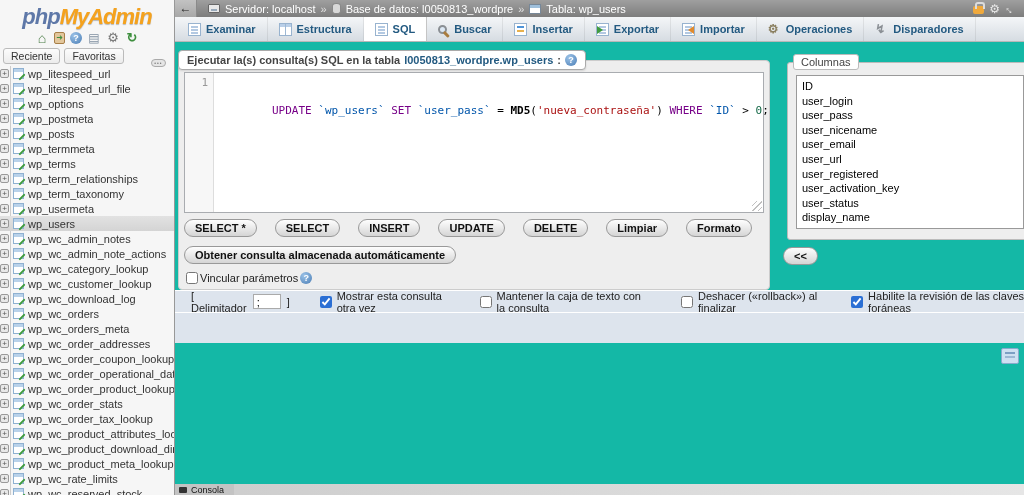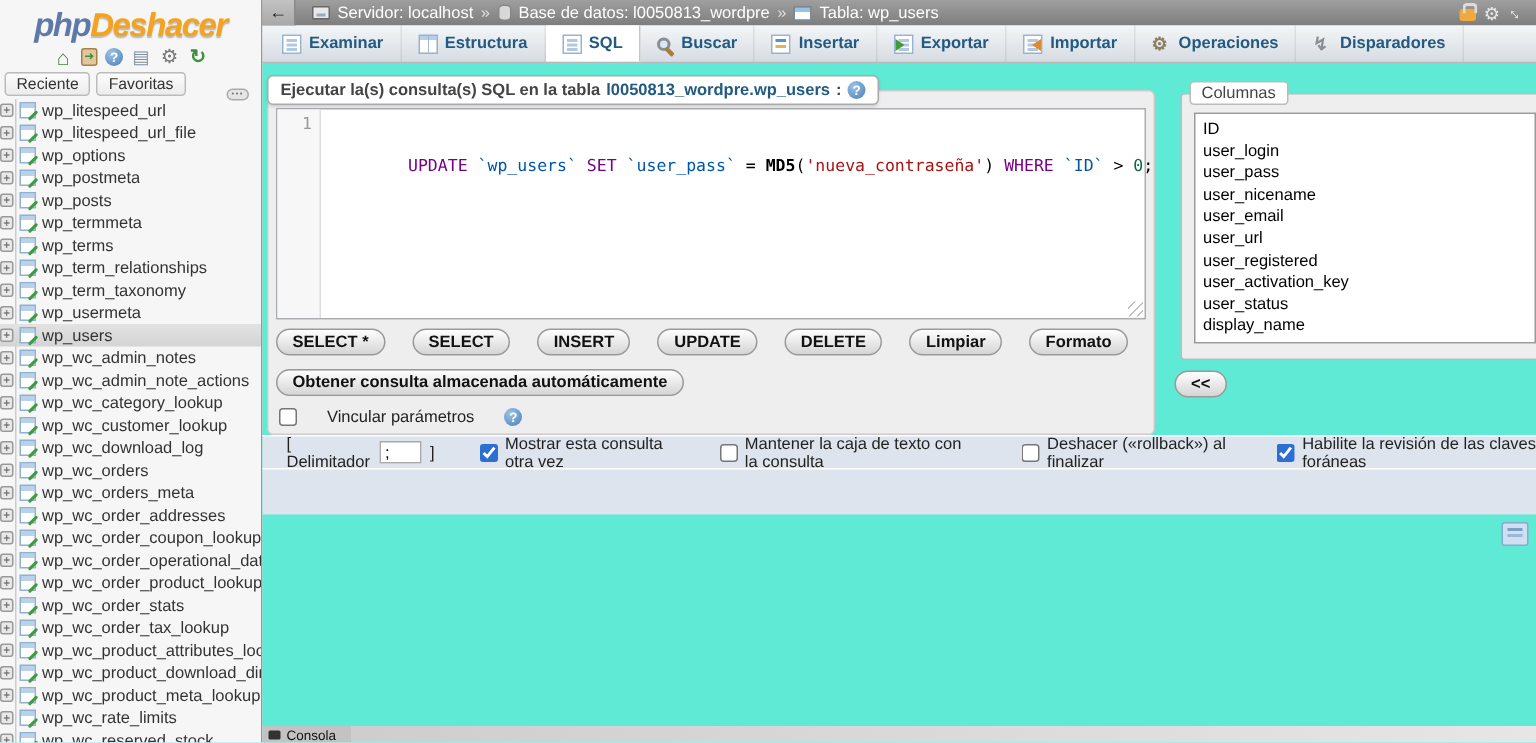--- a/index.html
+++ b/index.html
@@ -60,41 +60,41 @@
   .tabicon[data-icon="search-icon"]::before { box-shadow:none; background:none; }
   .tabicon[data-icon="search-icon"]::after { content:""; position:absolute; width:7px; height:2.5px; background:#a97c3f; right:-5px; bottom:-3px; transform:rotate(45deg); border-radius:1px; }
   .tabicon[data-icon="insert-icon"]::before { background:#4f94d8; box-shadow:0 4px 0 #e8b14c; }
   .tabicon[data-icon="export-icon"]::after { content:""; position:absolute; right:1px; bottom:1px; border:4px solid transparent; border-left:6px solid #3f9b3f; }
   .tabicon[data-icon="import-icon"]::after { content:""; position:absolute; left:1px; bottom:1px; border:4px solid transparent; border-right:6px solid #e08a2e; }
   .tabicon.glyph { border:none; background:none; }
   .tabicon.glyph::before { all:unset; position:absolute; left:0; top:-1px; }
   .tabicon[data-icon="operations-icon"]::before { content:"⚙"; color:#8a7f5f; font-size:12px; }
   .tabicon[data-icon="triggers-icon"]::before { content:"↯"; color:#8a8f94; font-size:12px; font-weight:bold; }
 
-  .content { position:absolute; top:42px; left:0; right:0; bottom:0; background:#5eead4; }
+  .content { position:absolute; top:42px; left:0; right:0; bottom:0; background:#14b8a6; }
 
   .legend-box { position:absolute; left:3px; top:8px; z-index:3; background:#fff; border:1px solid #aaa; border-radius:4px; padding:3px 8px; font-size:11px; font-weight:bold; color:#444; display:flex; gap:4px; align-items:center; box-shadow:0 1px 2px rgba(0,0,0,.12); }
   .legend-box .link { color:#235a81;text-align:right; }
 
   .qfieldset { position:absolute; left:3px; top:18px; width:592px; height:230px; background:#eee; border:1px solid #ccc; border-radius:4px; }
   .editor { position:absolute; left:5px; top:11px; right:5px; height:141px; background:#fff; border:1px solid #a9acb0; display:flex; font-family:"DejaVu Sans Mono", monospace; font-size:11px; line-height:14px; }
   .gutter { width:29px; background:#f7f7f7; border-right:1px solid #ddd; color:#999; text-align:right; padding:3px 5px 0 0; flex:none; }
   .codeline { padding:3px 0 0 5px; white-space:pre; }
   .tk[data-tt="kw"]  { color:#770088; }
   .tk[data-tt="id"]  { color:#0055aa; }
   .tk[data-tt="str"] { color:#aa1111; }
   .tk[data-tt="num"] { color:#116644; }
   .tk[data-tt="fn"]  { color:#000; font-weight:bold; }
   .tk[data-tt="pl"]  { color:#000; }
   .resize-handle { position:absolute; right:1px; bottom:1px; width:10px; height:10px; background:repeating-linear-gradient(135deg, transparent 0 3px, #c0c0c0 3px 4px); }
 
   .pillbtn { font-family:inherit; font-size:11px; font-weight:bold; color:#111; background:linear-gradient(#fefefe,#d5d5d5); border:1px solid #999; border-radius:11px; padding:2px 10px; cursor:pointer; }
   .btnrow1 { position:absolute; left:5px; top:158px; display:flex; gap:18px; }
   .btnrow2 { position:absolute; left:5px; top:184px; }
-  .bindrow { position:absolute; left:7px; top:211px; display:flex; align-items:center; gap:20px; font-size:11px; color:#222; }
+  .bindrow { position:absolute; left:7px; top:211px; display:flex; align-items:center; gap:2px; font-size:11px; color:#222; }
   input[type="checkbox"] { width:12px; height:12px; accent-color:#2b6fd4; margin:0; }
 
   .colfieldset { position:absolute; left:612px; top:20px; width:246px; height:178px; background:#eee; border:1px solid #bbb; border-radius:3px; }
   .colfieldset .flegend { position:absolute; left:5px; top:-9px; background:#fff; border:1px solid #bbb; border-radius:3px; padding:1px 7px; font-size:11px; color:#444; }
   .collist { position:absolute; left:8px; top:12px; right:8px; bottom:10px; background:#fff; border:1px solid #999; font-size:11px; line-height:14.6px; padding:3px 5px; overflow:hidden; color:#000; }
   .collapse-btn { position:absolute; left:608px; top:205px; }
 
   .footerbar { position:absolute; left:0; top:248px; right:0; height:53px; background:#dde4ed; border-top:1px solid #fff; }
   .frow1 { height:22px; display:flex; align-items:center; padding-left:16px; font-size:11px; color:#222; border-bottom:1px solid #fff; }
   .delim-input { width:28px; height:15px; font-size:11px; border:1px solid #aaa; padding:0 3px; margin:0 6px; font-family:inherit; }
@@ -105,21 +105,21 @@
   .results-icon::before { content:""; position:absolute; left:3px; right:3px; top:3px; height:2px; background:#7d9fc4; box-shadow:0 4px 0 #9db8d4; }
 
   .consolebar { position:absolute; left:0; bottom:0; right:0; height:11px; background:linear-gradient(90deg,#cccccc,#e6e6e6); display:flex; align-items:center; }
   .console-tab { display:flex; align-items:center; gap:4px; background:#c3c3c3; height:11px; padding:0 10px 0 4px; font-size:9px; color:#111; }
   .console-ic { width:8px; height:6px; background:#333; border-radius:1px; }
 </style>
 </head>
 <body>
 
 <div class="sidebar">
-  <div class="logo"><span class="php">php</span><span class="myadmin">Deshacer</span></div>
+  <div class="logo"><span class="php">php</span><span class="myadmin">MyAdmin</span></div>
 
   <div class="logo-icons">
 
       <span class="licon" data-icon="home-icon"></span>
 
       <span class="licon" data-icon="exit-icon"></span>
 
       <span class="licon" data-icon="help-icon"></span>
 
       <span class="licon" data-icon="docs-icon"></span>

